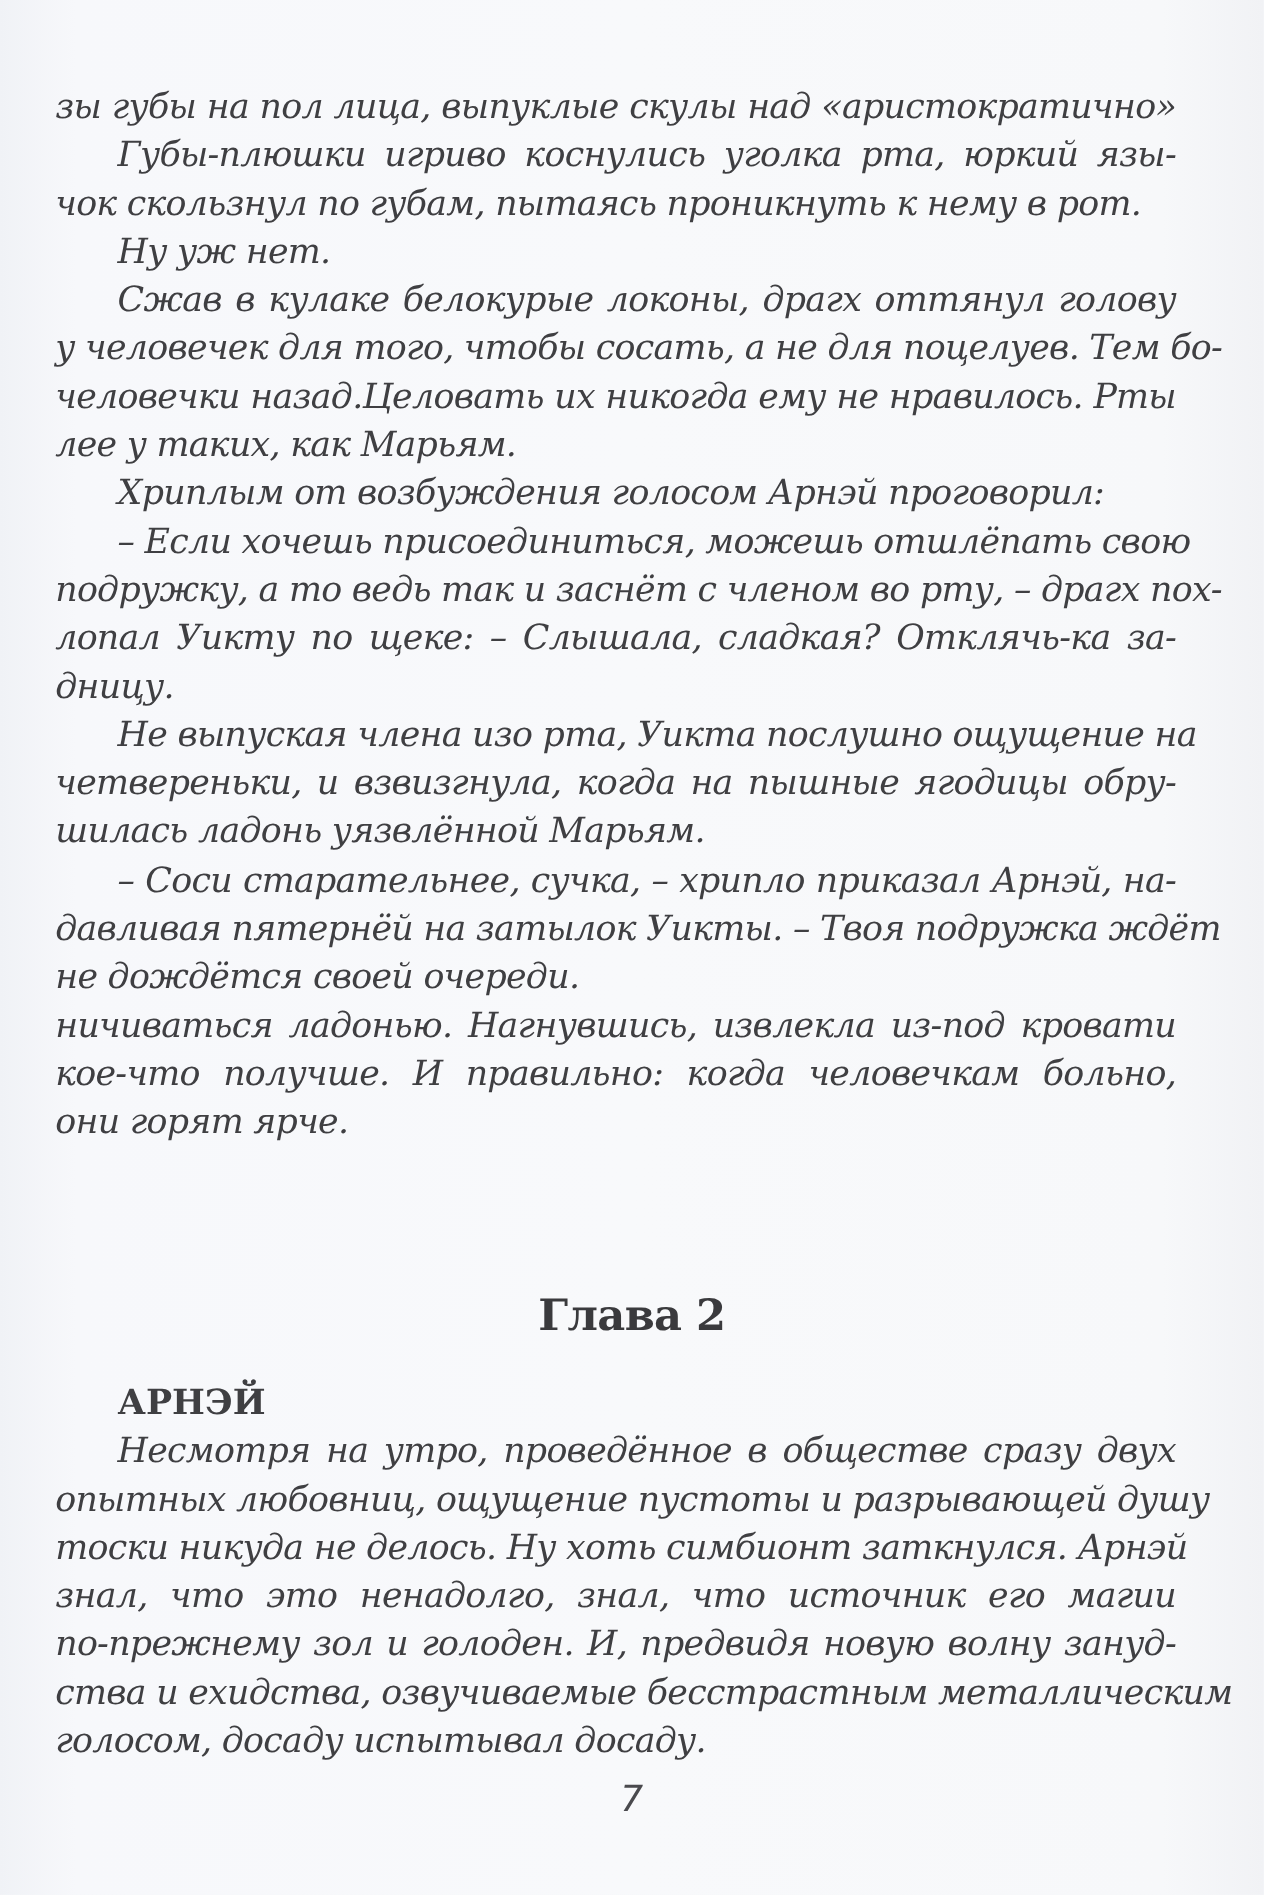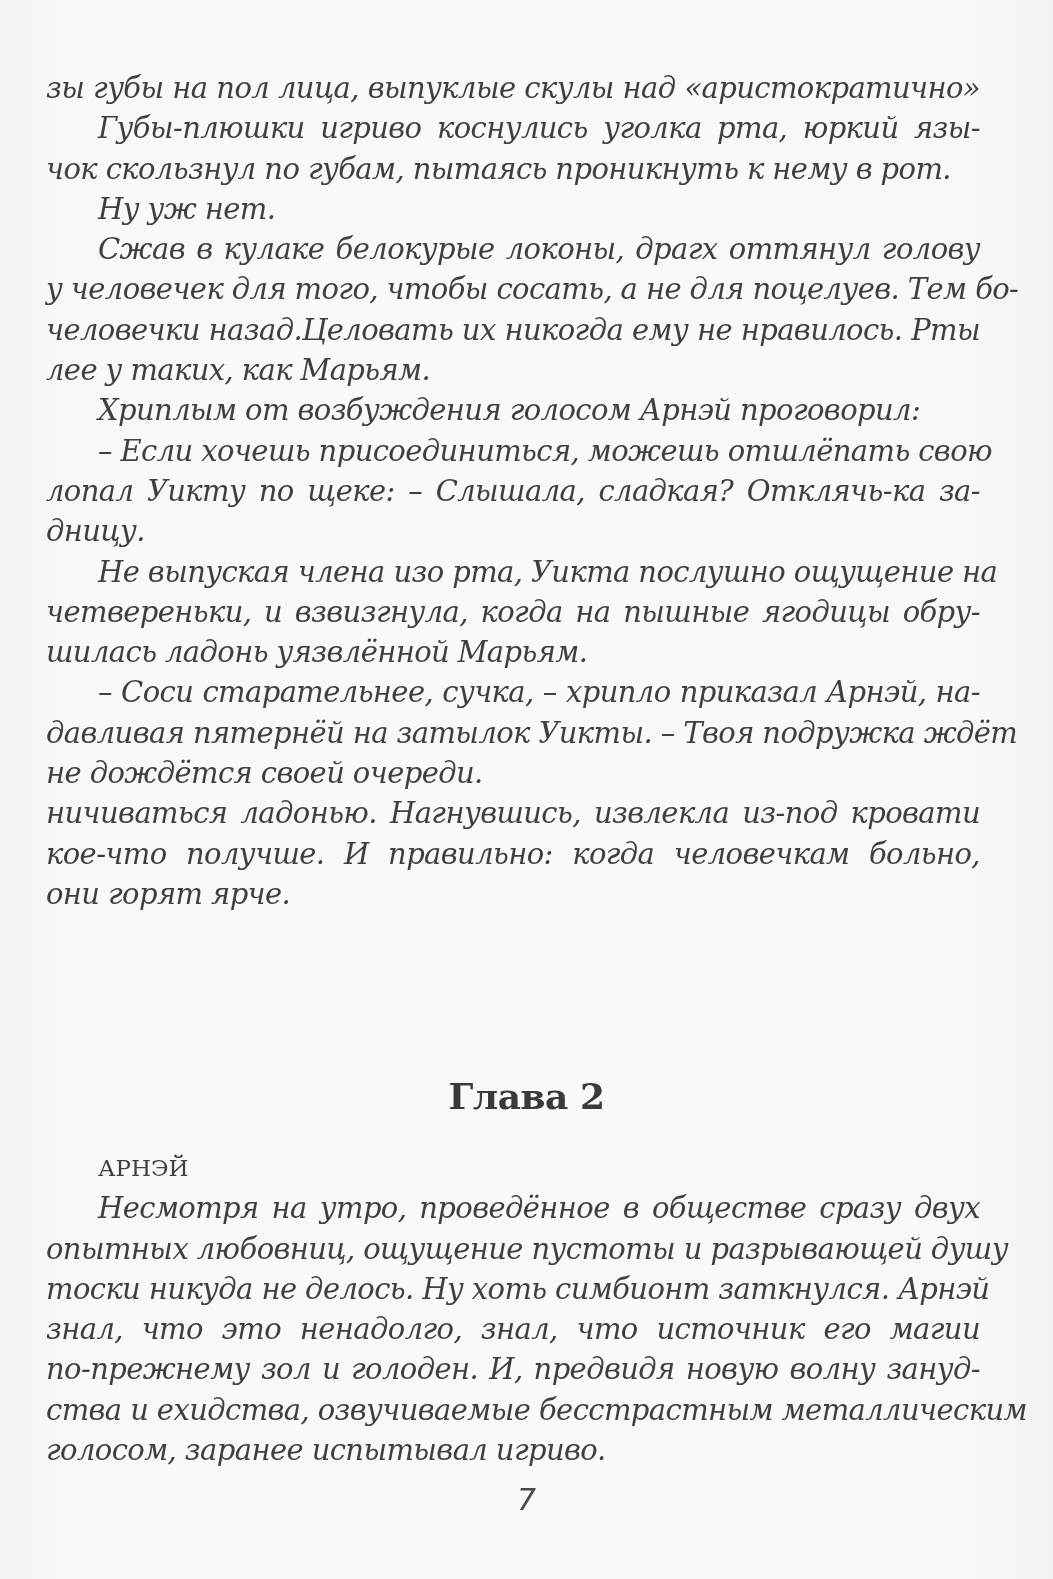--- a/index.html
+++ b/index.html
@@ -68,22 +68,22 @@
       font-family: "DejaVu Serif", "Liberation Serif", serif;
       font-size: 29px;
       line-height: 40.3px;
       color: #3f3f42;
       letter-spacing: -0.6px;
     }
     .pov-heading {
       display: block;
       height: 40.3px;
       padding-left: 52px;
-      font-weight: normal;
-      font-size: 23px;
+      font-weight: bold;
+      font-size: 29px;
       letter-spacing: 0px;
     }
     .page-number {
       position: absolute;
       left: 0;
       width: 1053px;
       top: 1482px;
       text-align: center;
       font-family: "DejaVu Sans", "Liberation Sans", sans-serif;
       font-style: italic;
@@ -100,20 +100,21 @@
     <span class="line">зы губы на пол лица, выпуклые скулы над «аристократично»</span>
     <span class="line indent">Губы-плюшки игриво коснулись уголка рта, юркий язы-</span>
     <span class="line last">чок скользнул по губам, пытаясь проникнуть к нему в рот.</span>
     <span class="line indent last">Ну уж нет.</span>
     <span class="line indent">Сжав в кулаке белокурые локоны, драгх оттянул голову</span>
     <span class="line">у человечек для того, чтобы сосать, а не для поцелуев. Тем бо-</span>
     <span class="line">человечки назад.Целовать их никогда ему не нравилось. Рты</span>
     <span class="line last">лее у таких, как Марьям.</span>
     <span class="line indent last">Хриплым от возбуждения голосом Арнэй проговорил:</span>
     <span class="line indent">– Если хочешь присоединиться, можешь отшлёпать свою</span>
+    <span class="line">подружку, а то ведь так и заснёт с членом во рту, – драгх пох-</span>
     <span class="line">лопал Уикту по щеке: – Слышала, сладкая? Отклячь-ка за-</span>
     <span class="line last">дницу.</span>
     <span class="line indent">Не выпуская члена изо рта, Уикта послушно ощущение на</span>
     <span class="line">четвереньки, и взвизгнула, когда на пышные ягодицы обру-</span>
     <span class="line last">шилась ладонь уязвлённой Марьям.</span>
     <span class="line indent">– Соси старательнее, сучка, – хрипло приказал Арнэй, на-</span>
     <span class="line">давливая пятернёй на затылок Уикты. – Твоя подружка ждёт</span>
     <span class="line last">не дождётся своей очереди.</span>
     <span class="line">ничиваться ладонью. Нагнувшись, извлекла из-под кровати</span>
     <span class="line">кое-что получше. И правильно: когда человечкам больно,</span>
@@ -123,18 +124,18 @@
   <div class="chapter-title">Глава 2</div>
 
   <div class="chapter-body">
     <span class="pov-heading">АРНЭЙ</span>
     <span class="line cline indent">Несмотря на утро, проведённое в обществе сразу двух</span>
     <span class="line cline">опытных любовниц, ощущение пустоты и разрывающей душу</span>
     <span class="line cline">тоски никуда не делось. Ну хоть симбионт заткнулся. Арнэй</span>
     <span class="line cline">знал, что это ненадолго, знал, что источник его магии</span>
     <span class="line cline">по-прежнему зол и голоден. И, предвидя новую волну зануд-</span>
     <span class="line cline">ства и ехидства, озвучиваемые бесстрастным металлическим</span>
-    <span class="line cline last">голосом, заранее испытывал игриво.</span>
+    <span class="line cline last">голосом, досаду испытывал досаду.</span>
   </div>
 
   <div class="page-number">7</div>
 
 </div>
 
 </body></html>

